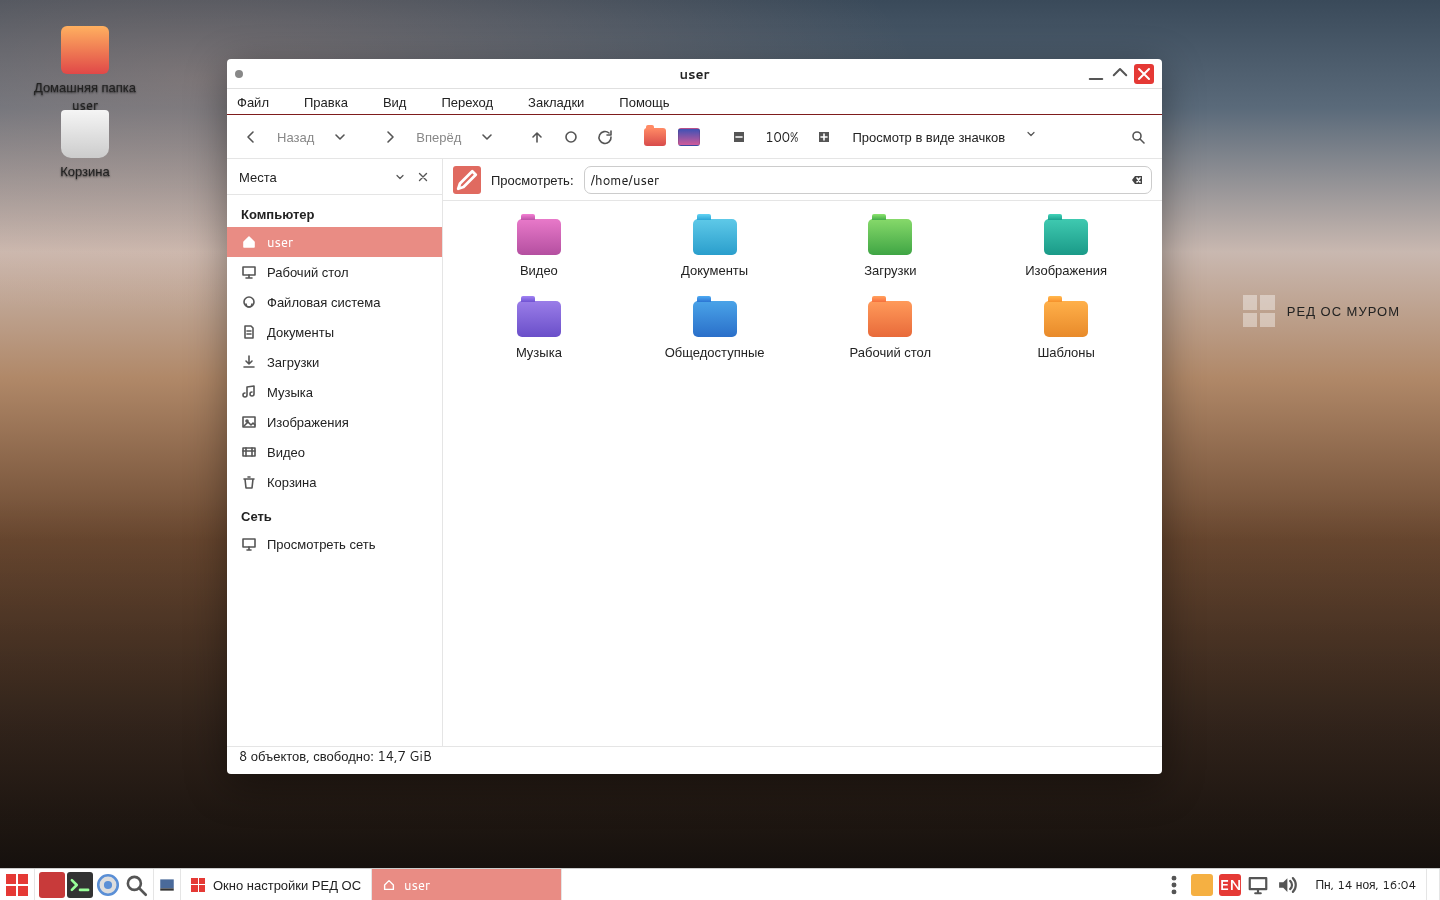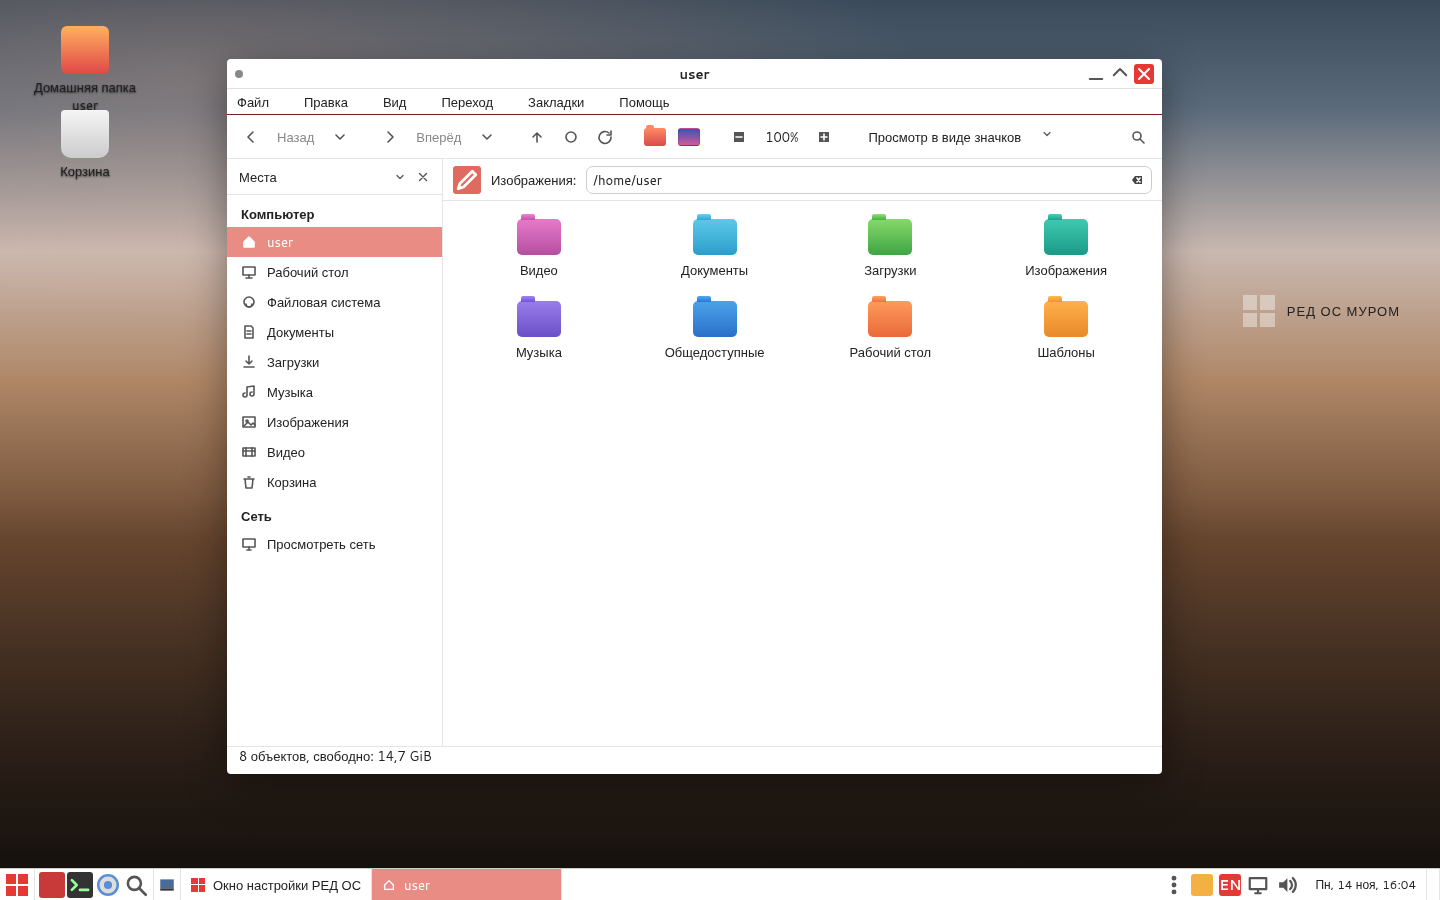--- a/index.html
+++ b/index.html
@@ -25,21 +25,21 @@
 .menubar{height:26px;display:flex;align-items:center;padding:0 10px;gap:35px;border-bottom:1px solid #7f1d1d}
 .menubar span{cursor:default}
 .toolbar{height:44px;display:flex;align-items:center;padding:0 10px;gap:6px;border-bottom:1px solid #e5e5e5}
 .tbtn{min-width:28px;height:28px;display:flex;align-items:center;justify-content:center;border-radius:3px;color:#555}
 .tbtn.lbl{padding:0 6px;color:#888}
 .tbtn svg{width:16px;height:16px}
 .spacer-sm{width:10px}
 .folder-glyph{width:22px;height:18px;border-radius:3px;background:linear-gradient(180deg,#ff8a65,#d84b4b);position:relative}
 .folder-glyph::before{content:"";position:absolute;top:-3px;left:2px;width:8px;height:4px;background:#ff8a65;border-radius:2px 2px 0 0}
 .pc-glyph{width:22px;height:18px;border-radius:3px;background:linear-gradient(180deg,#3f51b5,#d05a9a);border:1px solid rgba(0,0,0,.1)}
-.viewsel{display:flex;align-items:flex-start;gap:20px;margin-left:24px}
+.viewsel{display:flex;align-items:flex-start;gap:20px;margin-left:8px}
 .body{flex:1;display:flex;min-height:0}
 .sidebar{width:216px;border-right:1px solid #e5e5e5;display:flex;flex-direction:column}
 .sb-header{height:36px;display:flex;align-items:center;padding:0 12px;border-bottom:1px solid #e5e5e5}
 .sb-header .lbl{flex:1}
 .sb-section{padding:10px 14px 4px;font-weight:600}
 .sb-item{height:30px;display:flex;align-items:center;padding:0 14px;gap:10px;color:#333}
 .sb-item.active{background:#e98c84;color:#fff}
 .sb-item.active span,.sb-item.active svg{color:#fff;stroke:#fff;fill:#fff}
 .sb-item .ic{width:16px;height:16px;display:flex;align-items:center;justify-content:center;color:#555}
 .main{flex:1;display:flex;flex-direction:column;min-width:0}
@@ -310,21 +310,21 @@
     </div>
 
     <div class="main">
       <div class="locbar">
         <div class="editbtn">
             <svg viewBox="0 0 16 16" style="stroke:#fff">
               <path d="M3 13l1-3 7-7 2 2-7 7-3 1z"></path>
             </svg>
           </div>
         <div class="locfield">
-          <label>Изображения:</label>
+          <label>Просмотреть:</label>
           <div class="inputwrap">
             <input value="/home/user" style="">
             <svg viewBox="0 0 16 16" width="16" height="16">
                 <path d="M6 4h7v8H6l-3-4 3-4z" fill="#444" stroke="none"></path>
                 <path d="M8 6l3 4M11 6l-3 4" stroke="#fff"></path>
               </svg>
           </div>
         </div>
       </div>
       <div class="grid" id="folder-grid">

